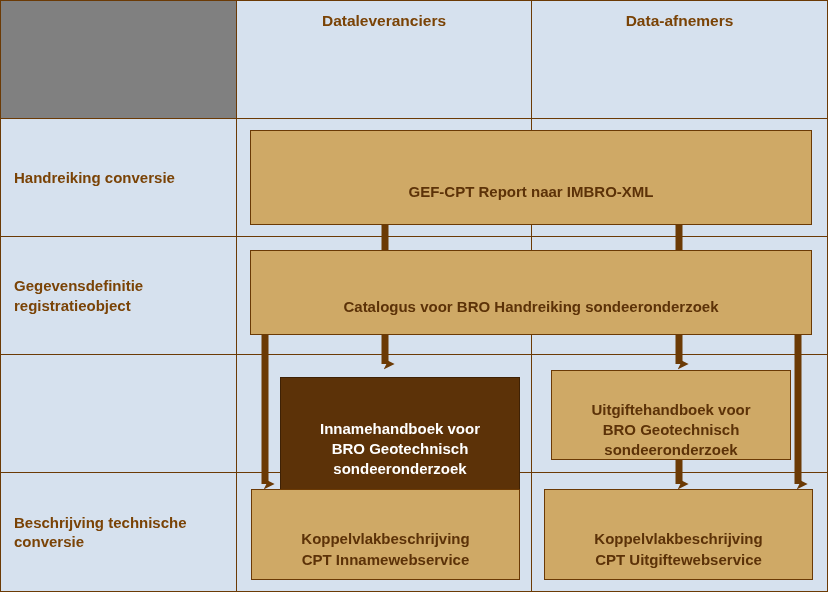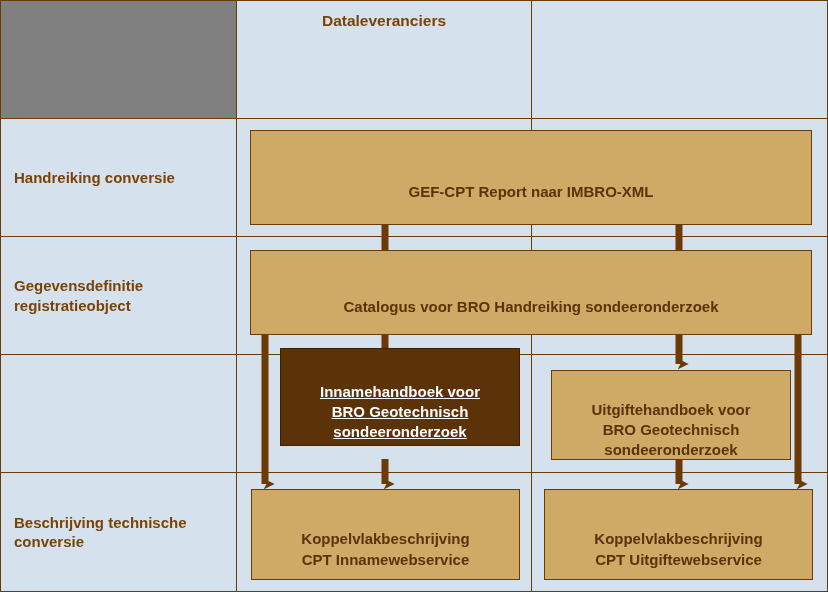--- a/index.html
+++ b/index.html
@@ -108,20 +108,23 @@
   <div class="cell" style="left:236px; top:354px; width:296px; height:119px;"></div>
   <div class="cell" style="left:531px; top:354px; width:297px; height:119px;"></div>
 
   <div class="cell" style="left:0px; top:472px; width:237px; height:120px;"></div>
   <div class="cell" style="left:236px; top:472px; width:296px; height:120px;"></div>
   <div class="cell" style="left:531px; top:472px; width:297px; height:120px;"></div>
 
   <div class="colhead" style="left:236px; top:0px; width:296px; height:119px;">
     <span>Dataleveranciers</span>
   </div>
+  <div class="colhead" style="left:531px; top:0px; width:297px; height:119px;">
+    <span>Data-afnemers</span>
+  </div>
 
   <div class="rowlabel" style="left:0px; top:118px; width:237px; height:119px;">
     <span>Handreiking conversie</span>
   </div>
   <div class="rowlabel" style="left:0px; top:236px; width:216px; height:119px;">
     <span>Gegevensdefinitie registratieobject</span>
   </div>
   <div class="rowlabel" style="left:0px; top:472px; width:237px; height:120px;">
     <span>Beschrijving technische conversie</span>
   </div>
@@ -154,21 +157,21 @@
   </svg>
 
   <div class="box" style="left:250px; top:130px; width:562px; height:95px;">
     <span class="txt">GEF-CPT Report naar IMBRO-XML</span>
   </div>
 
   <div class="box" style="left:250px; top:250px; width:562px; height:85px;">
     <span class="txt">Catalogus voor BRO Handreiking sondeeronderzoek</span>
   </div>
 
-  <div class="box dark" style="left:280px; top:348px; width:240px; height:98px;text-decoration:underline;">
+  <div class="box dark" style="left:280px; top:377px; width:240px; height:114px;">
     <span class="txt">Innamehandboek voor
 BRO Geotechnisch
 sondeeronderzoek</span>
   </div>
 
   <div class="box" style="left:551px; top:370px; width:240px; height:90px;">
     <span class="txt">Uitgiftehandboek voor
 BRO Geotechnisch
 sondeeronderzoek</span>
   </div>

